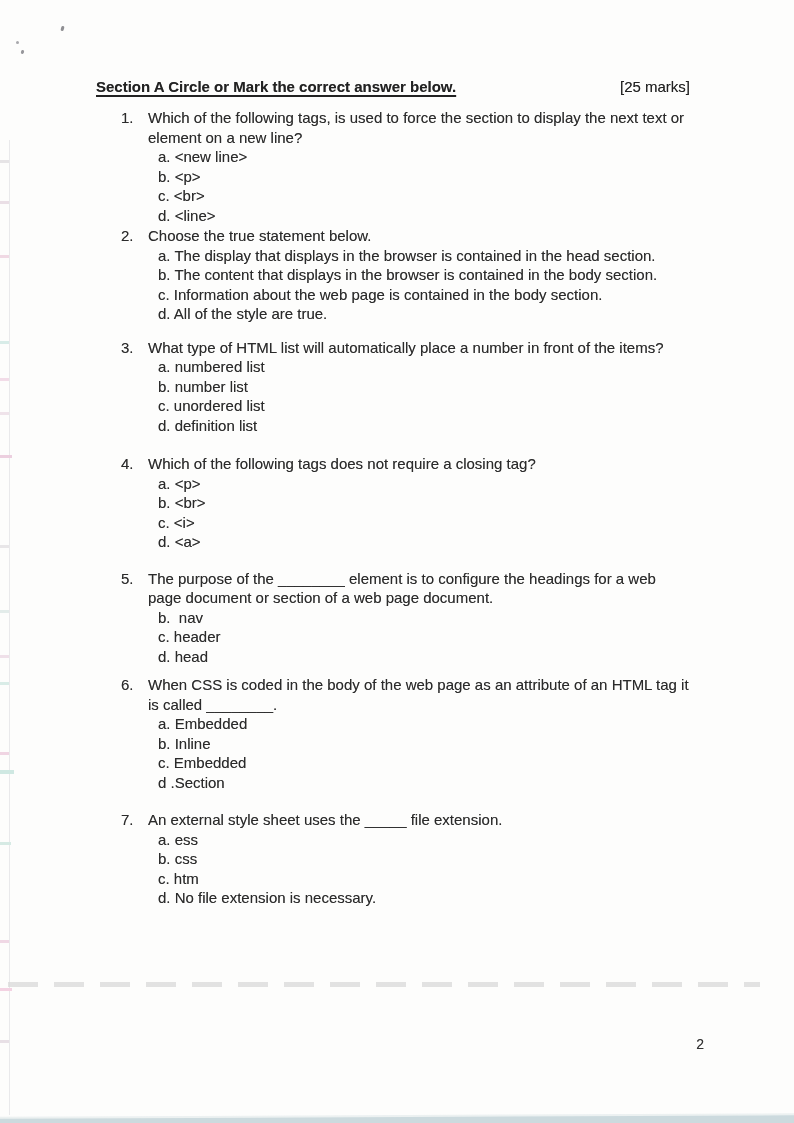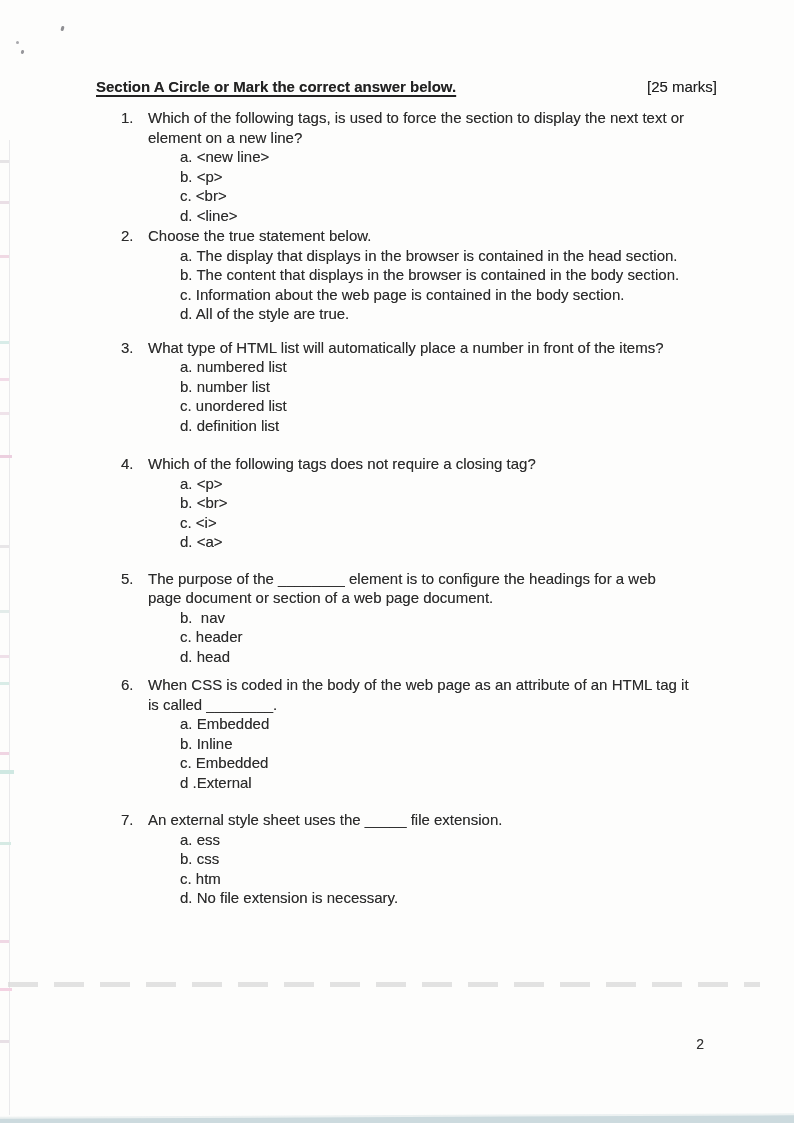--- a/index.html
+++ b/index.html
@@ -8,38 +8,38 @@
     width:794px; height:1123px;
     background:#fdfdfc;
     overflow:hidden;
     font-family:"Liberation Sans", sans-serif;
     color:#2b2b2b;
     text-shadow:0 0 0.4px rgba(70,70,70,0.55);
   }
   
   .header {
     display:flex; justify-content:space-between; align-items:baseline;
-    padding:78px 77px 0 96px;
+    padding:78px 104px 0 96px;
   }
   .section-title {
     font-size:15px; font-weight:bold;
     text-decoration:underline;
     text-decoration-thickness:1.5px;
     text-underline-offset:3px;
     color:#222;
   }
   .marks { font-size:15px; font-weight:normal; color:#222; }
 
   
   .questions { padding:13px 60px 0 121px; }
   .question { display:flex; }
   .q-num { width:27px; flex:none; font-size:15px; line-height:19.5px; }
   .q-content { width:545px; }
   .q-text { font-size:15px; line-height:19.5px; }
-  .q-options { margin-left:32px; }
+  .q-options { margin-left:10px; }
   .q-option { font-size:15px; line-height:19.5px; white-space:pre-wrap; }
 
   .question:nth-child(2){ margin-top:1px; }
   .question:nth-child(3){ margin-top:14px; }
   .question:nth-child(4){ margin-top:19px; }
   .question:nth-child(5){ margin-top:17px; }
   .question:nth-child(6){ margin-top:9px; }
   .question:nth-child(7){ margin-top:18px; }
 
   
@@ -161,21 +161,21 @@
     </div>
 
     <div class="question">
       <div class="q-num">6.</div>
       <div class="q-content">
         <div class="q-text">When CSS is coded in the body of the web page as an attribute of an HTML tag it is called ________.</div>
         <div class="q-options">
             <div class="q-option">a. Embedded</div>
             <div class="q-option">b. Inline</div>
             <div class="q-option">c. Embedded</div>
-            <div class="q-option">d .External</div>
+            <div class="q-option">d .Section</div>
           </div>
       </div>
     </div>
 
     <div class="question">
       <div class="q-num">7.</div>
       <div class="q-content">
         <div class="q-text">An external style sheet uses the _____ file extension.</div>
         <div class="q-options">
             <div class="q-option">a. ess</div>

